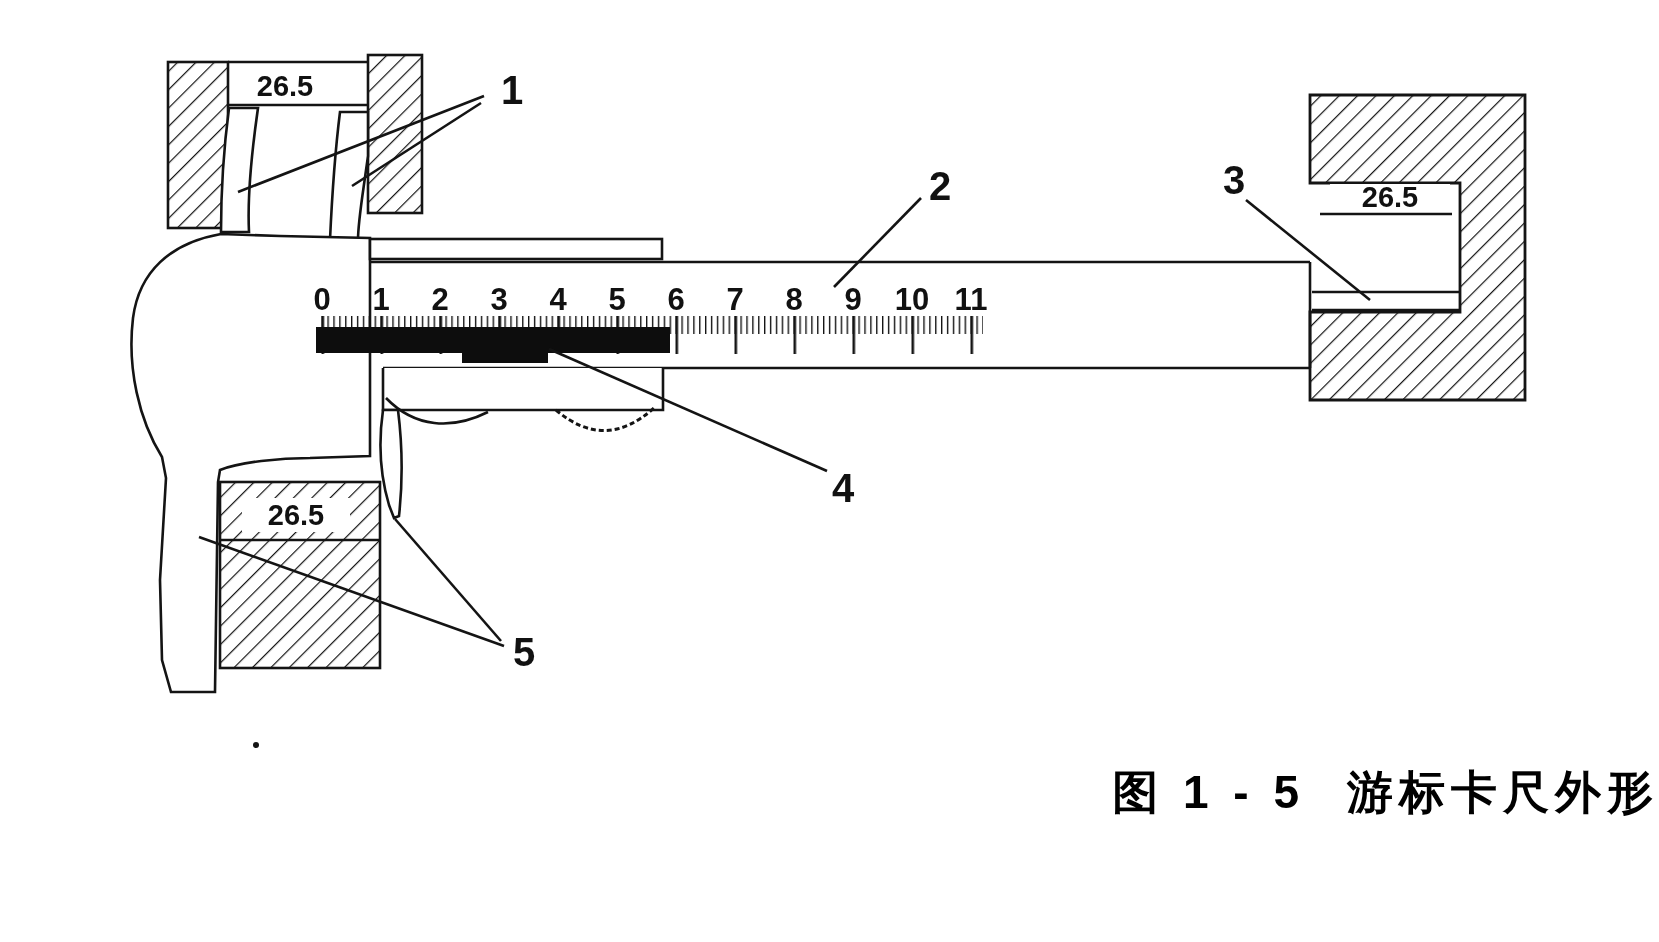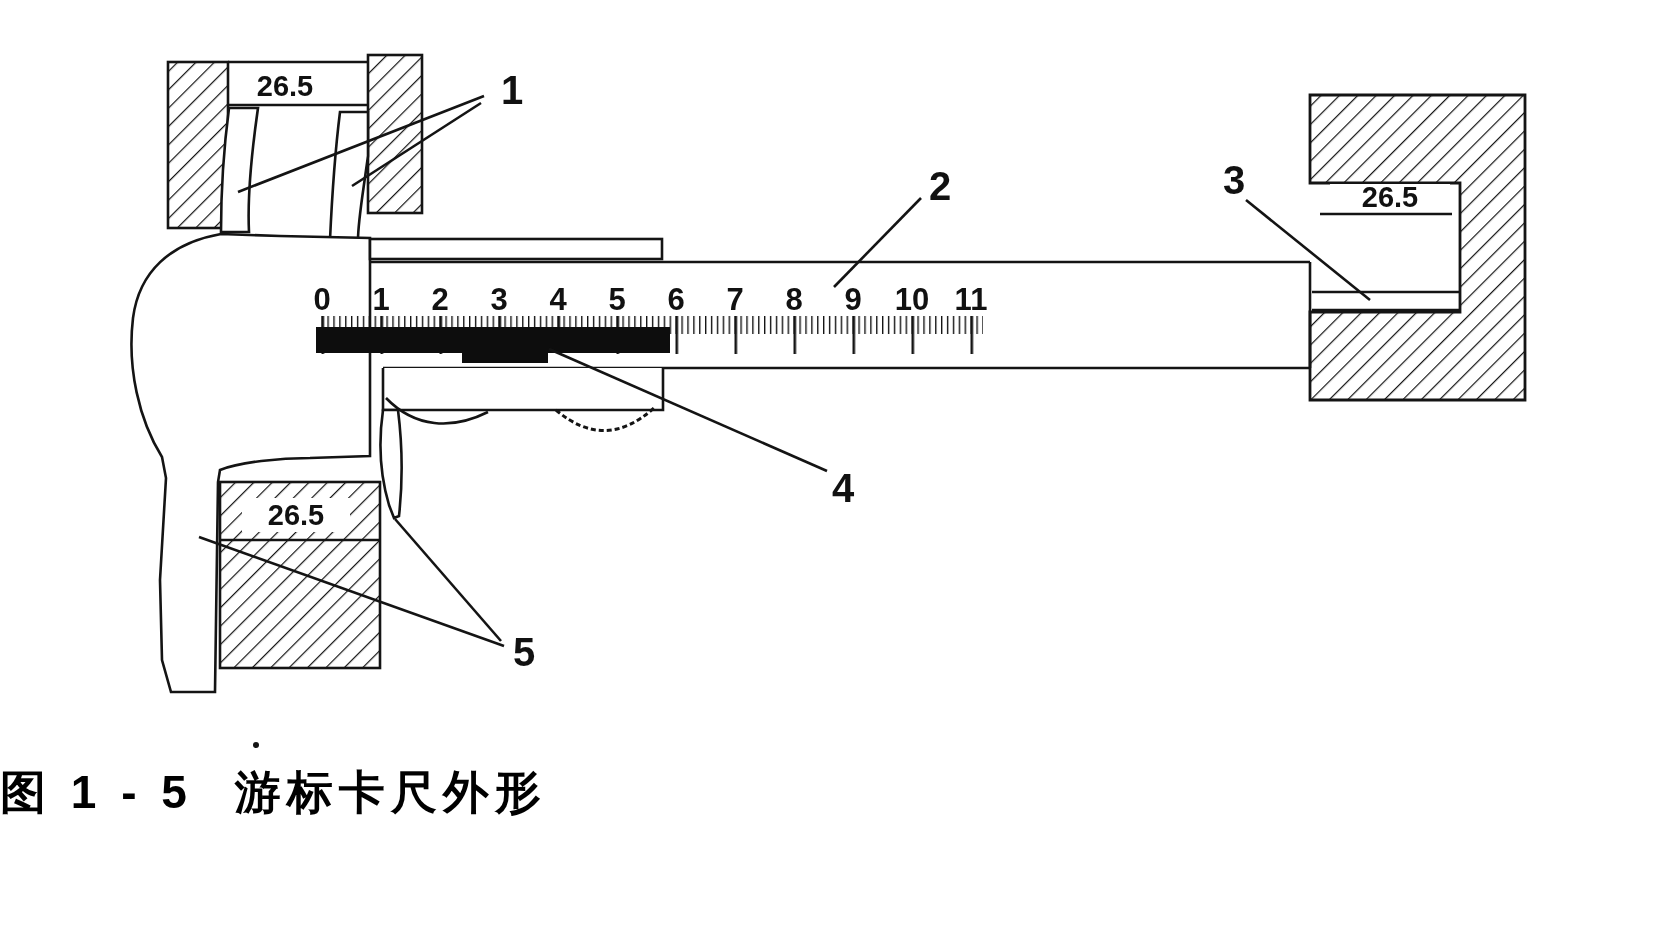--- a/index.html
+++ b/index.html
@@ -6,21 +6,21 @@
   .stage{
     position:relative;width:1659px;height:942px;background:#fff;overflow:hidden;
     font-family:"Liberation Sans", sans-serif;color:#000;
   }
   .stage svg{position:absolute;left:0;top:0;}
   svg text{font-family:"Liberation Sans", sans-serif;fill:#111;}
   .dim-text{font-size:29px;font-weight:700;}
   .scale-num{font-size:31px;font-weight:700;}
   .callout-num{font-size:40px;font-weight:700;}
   .caption{
-    position:absolute;left:0;right:0;top:762px;text-align:left;
+    position:absolute;left:0;right:0;top:762px;text-align:right;
     font-size:46px;font-weight:800;letter-spacing:6px;white-space:nowrap;
   }
   .caption .prefix{margin-right:42px;}
   .legend{
     position:absolute;left:0;right:0;top:845px;text-align:center;
     font-size:34px;font-weight:700;letter-spacing:3px;white-space:nowrap;
   }
   .legend span.item{margin:0 21px;}
 </style>
 </head>

